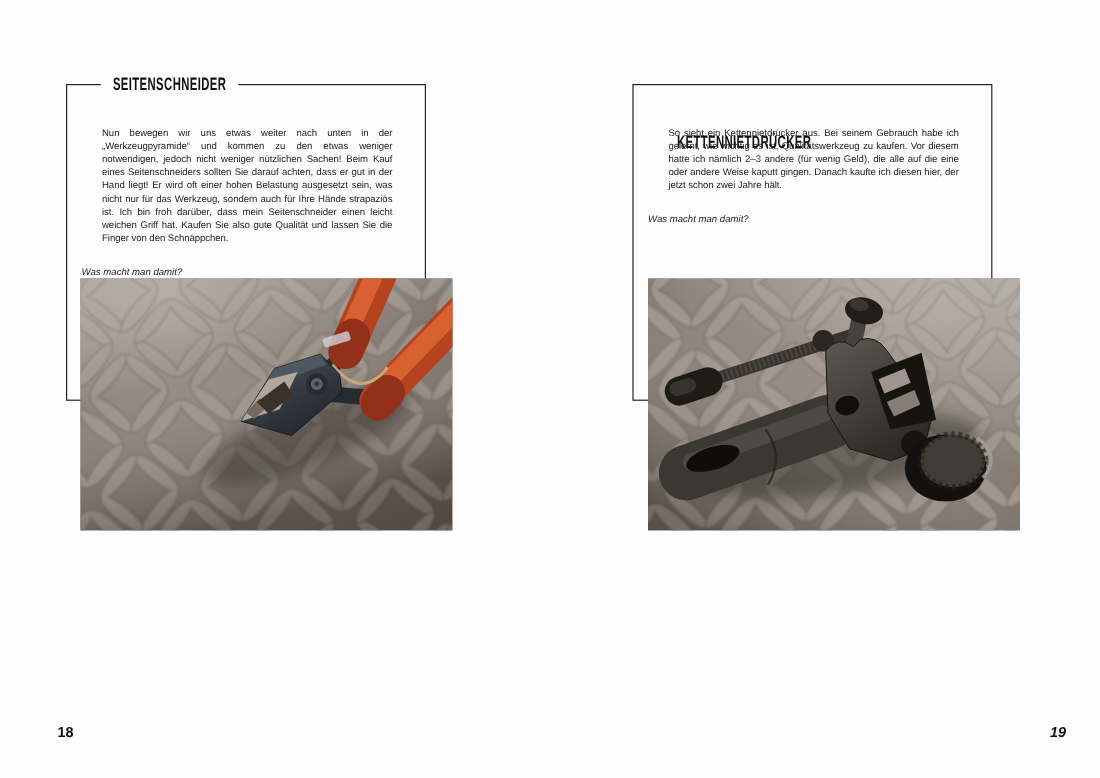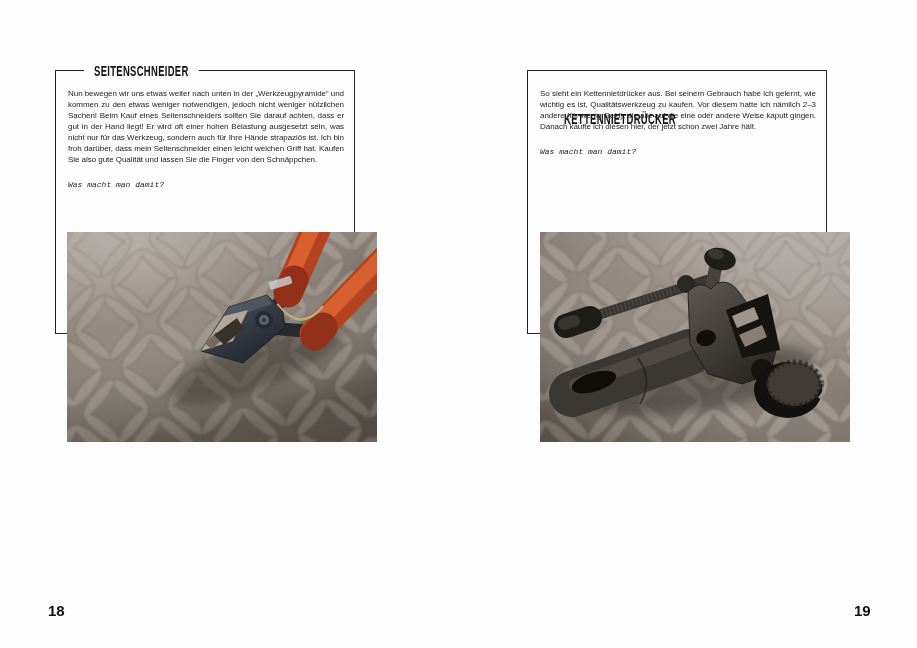--- a/index.html
+++ b/index.html
@@ -58,60 +58,59 @@
     white-space: nowrap;
   }
 
   .frame-text {
     position: absolute;
     left: 12px;
     right: 10px;
     top: 17px;
   }
   .body-par {
-    margin: 0;
+    margin: 17px;
     font-size: 8px;
     line-height: 11px;
     letter-spacing: -0.05px;
     text-align: justify;
     color: #1d1d1d;
     hyphens: none;
   }
   .q-heading {
     margin: 14px 0 0 0;
     font-size: 8px;
     line-height: 11px;
     font-style: italic;
     color: #1d1d1d;
-    font-family: Liberation Mono, monospace;
   }
 
   .photo {
     position: absolute;
     top: 232px;
     width: 310px;
     height: 210px;
     margin: 0;
     z-index: 2;
     background: #8b8279;
   }
   .page-left  .photo { left: 67px; }
   .page-right .photo { left: 81px; }
   .photo svg { display: block; width: 100%; height: 100%; }
 
   .pagenum {
     position: absolute;
     top: 605px;
-    font-size: 15px;
+    font-size: 12px;
     line-height: 11px;
     font-weight: bold;
     color: #111;
   }
   .page-left  .pagenum { left: 48px; }
-  .page-right .pagenum { left: 395px; }
+  .page-right .pagenum { left: 416px; font-style: italic; }
 </style>
 </head>
 <body>
 
 <div class="spread">
 
   <section class="page page-left">
     <div class="frame">
       <div class="title-label">
         <span class="title-text">SEITENSCHNEIDER</span>

